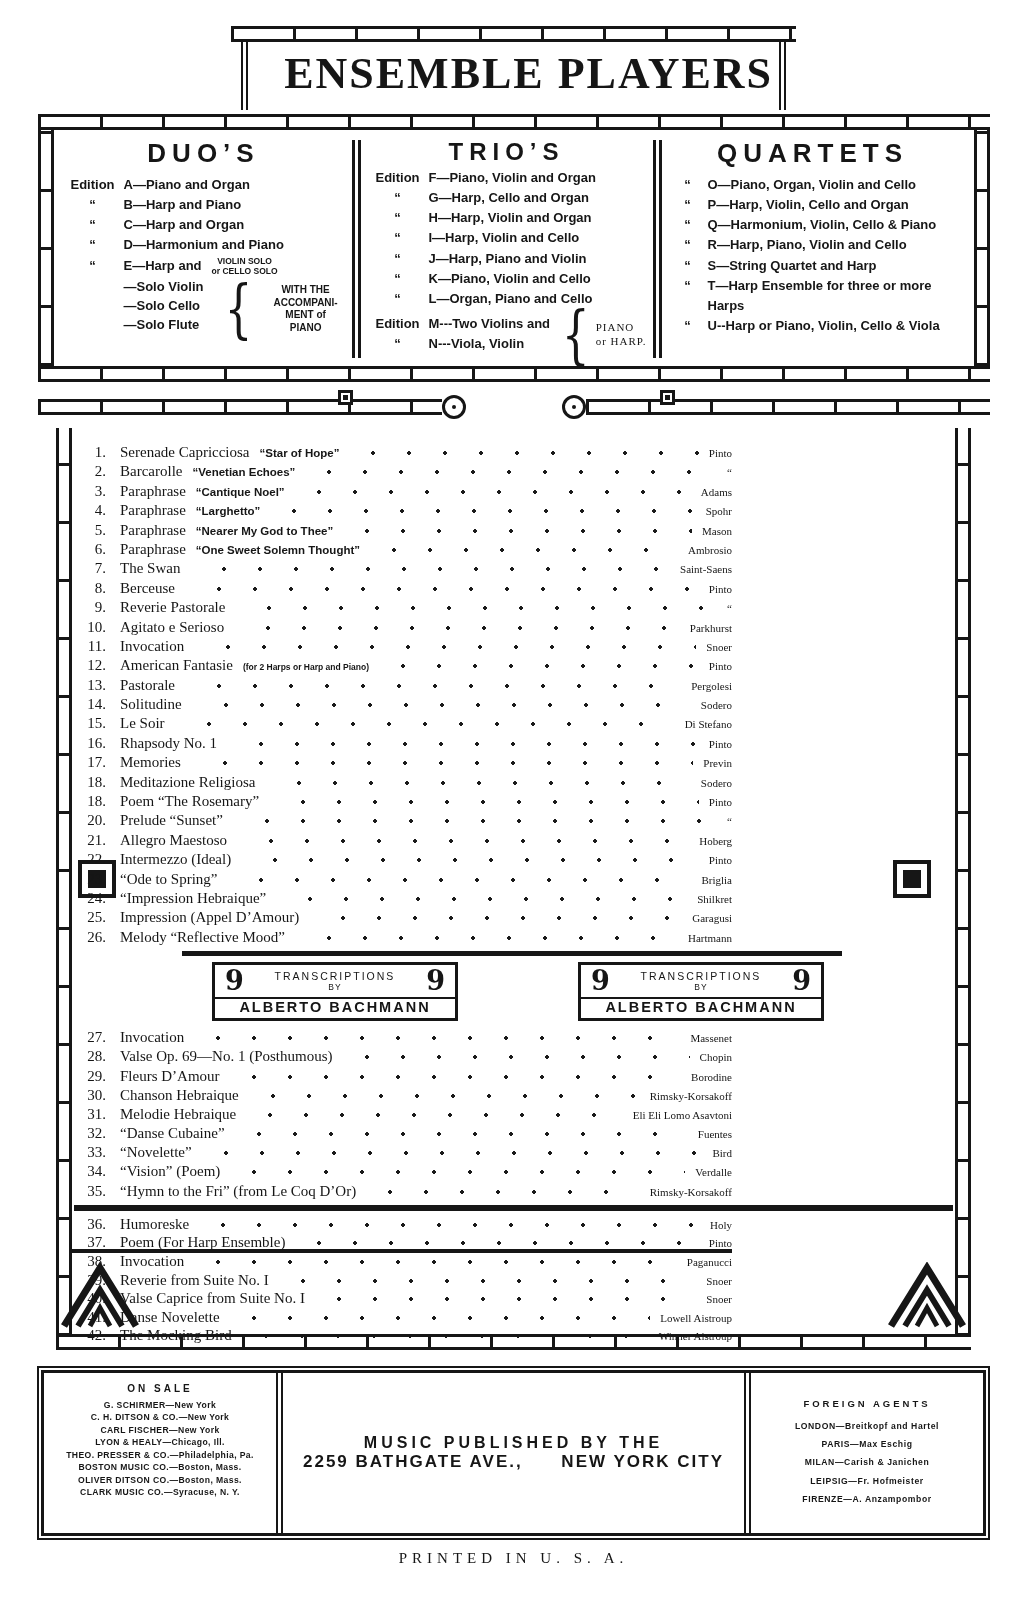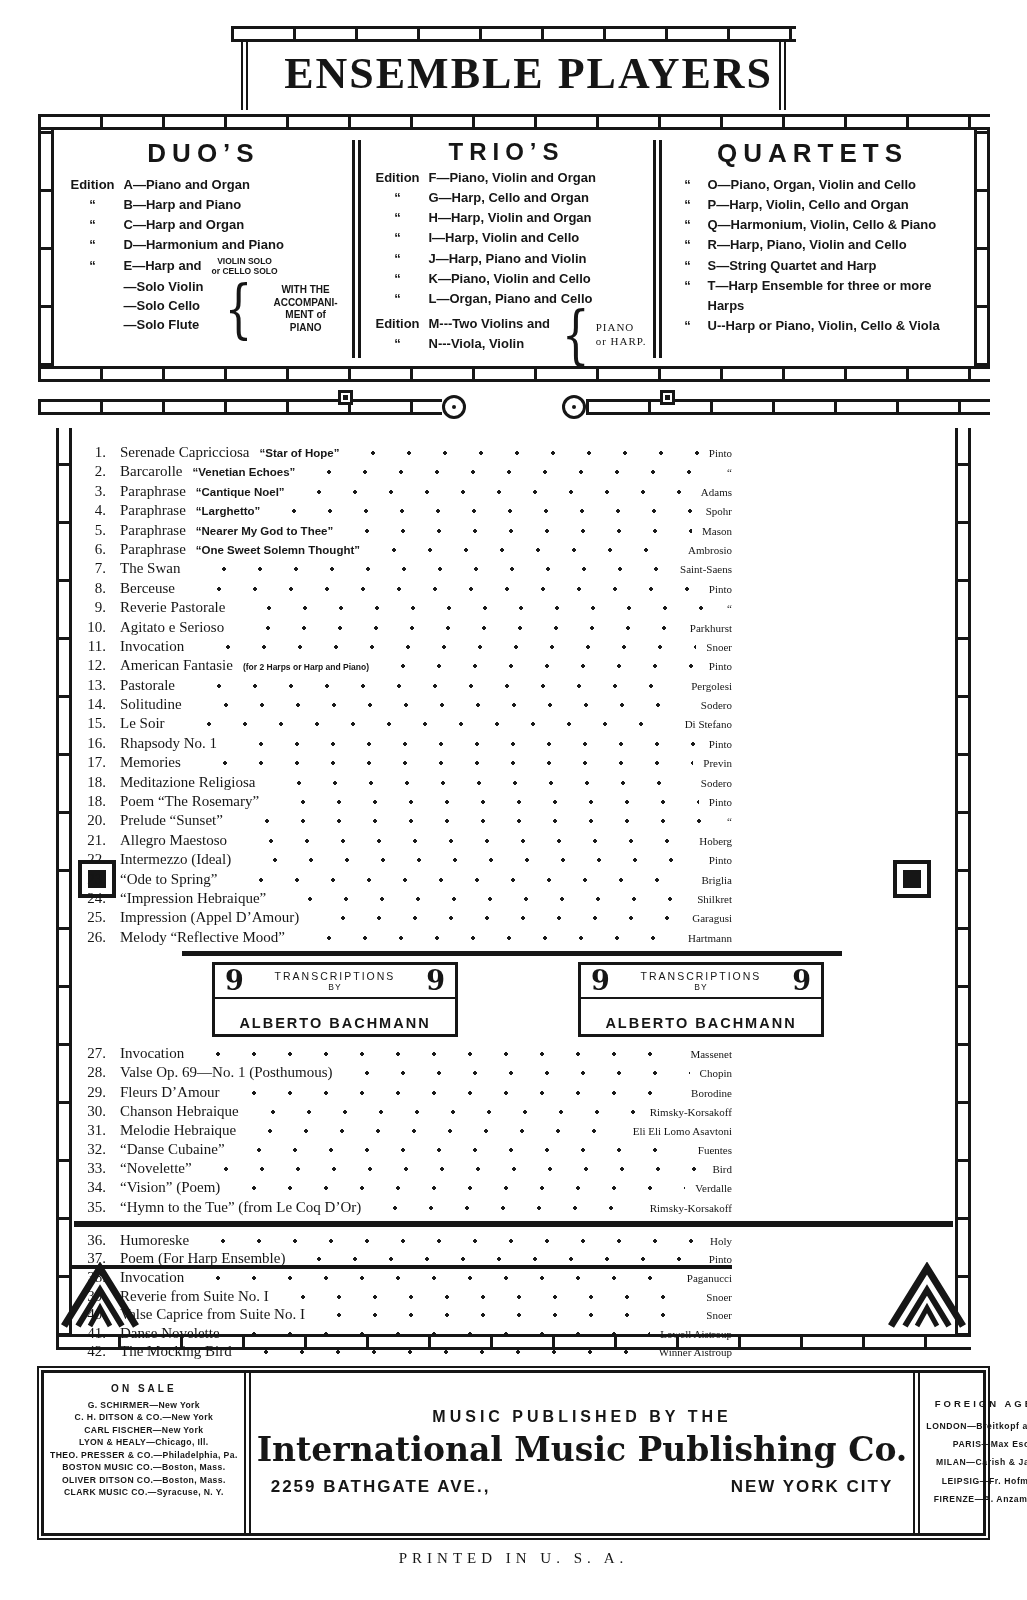--- a/index.html
+++ b/index.html
@@ -115,21 +115,21 @@
 
   
   .tbox-row { display:flex; justify-content:space-between; width:612px; margin:6px 0 8px 140px; }
   .tbox { width:246px; border:3px solid #161616; background:#fff; }
   .tbox-top { display:flex; align-items:center; justify-content:space-between; padding:2px 10px 0 10px; }
   .tbox-num { font-size:27px; font-weight:bold; font-family:"DejaVu Serif", serif; line-height:1; }
   .tbox-mid { text-align:center; font-family:"Liberation Sans", sans-serif; font-weight:normal; }
   .tbox-word { font-size:10.5px; letter-spacing:2px; }
   .tbox-by { font-size:8.5px; letter-spacing:1px; }
   .tbox-name {
-    border-top:2px solid #161616; margin-top:3px; padding:16px 0 3px 0; text-align:center;
+    border-top:2px solid #161616; margin-top:3px; padding:0 0 3px 0; text-align:center;
     font-family:"Liberation Sans", sans-serif; font-weight:bold; font-size:14.5px; letter-spacing:2px;
   }
 
   
   .fan { position:absolute; bottom:22px; }
   .fan.left { left:4px; }
   .fan.right { right:4px; transform:scaleX(-1); }
 
   
   .footer-frame {
@@ -649,21 +649,21 @@
 
           <li>
             <span class="row-no">34.</span>
             <span class="row-title">“Vision”  (Poem)</span>
             <span class="leader"></span>
             <span class="row-comp">Verdalle</span>
           </li>
 
           <li>
             <span class="row-no">35.</span>
-            <span class="row-title">“Hymn to the Tue”  (from Le Coq D’Or)</span>
+            <span class="row-title">“Hymn to the Fri”  (from Le Coq D’Or)</span>
             <span class="leader"></span>
             <span class="row-comp">Rimsky-Korsakoff</span>
           </li>
         </ol>
 
       <div class="rule-wide"></div>
 
       <ol class="plain rep-list a-list">
 
           <li>
@@ -741,21 +741,20 @@
           <div>CARL FISCHER—New York</div>
           <div>LYON &amp; HEALY—Chicago, Ill.</div>
           <div>THEO. PRESSER &amp; CO.—Philadelphia, Pa.</div>
           <div>BOSTON MUSIC CO.—Boston, Mass.</div>
           <div>OLIVER DITSON CO.—Boston, Mass.</div>
           <div>CLARK MUSIC CO.—Syracuse, N. Y.</div>
         </div>
     </div>
     <div class="foot-cell center">
       <div class="pub-line1">MUSIC PUBLISHED BY THE</div>
-      <div class="pub-name">International Music Publishing Co.</div>
       <div class="pub-addr">
         <span>2259 BATHGATE AVE.,</span>
         <span>NEW YORK CITY</span>
       </div>
     </div>
     <div class="foot-cell right foot-small">
       <div class="agents-title">FOREIGN AGENTS</div>
       <div class="agents-list">
 
       <div>LONDON—Breitkopf and Hartel</div>

